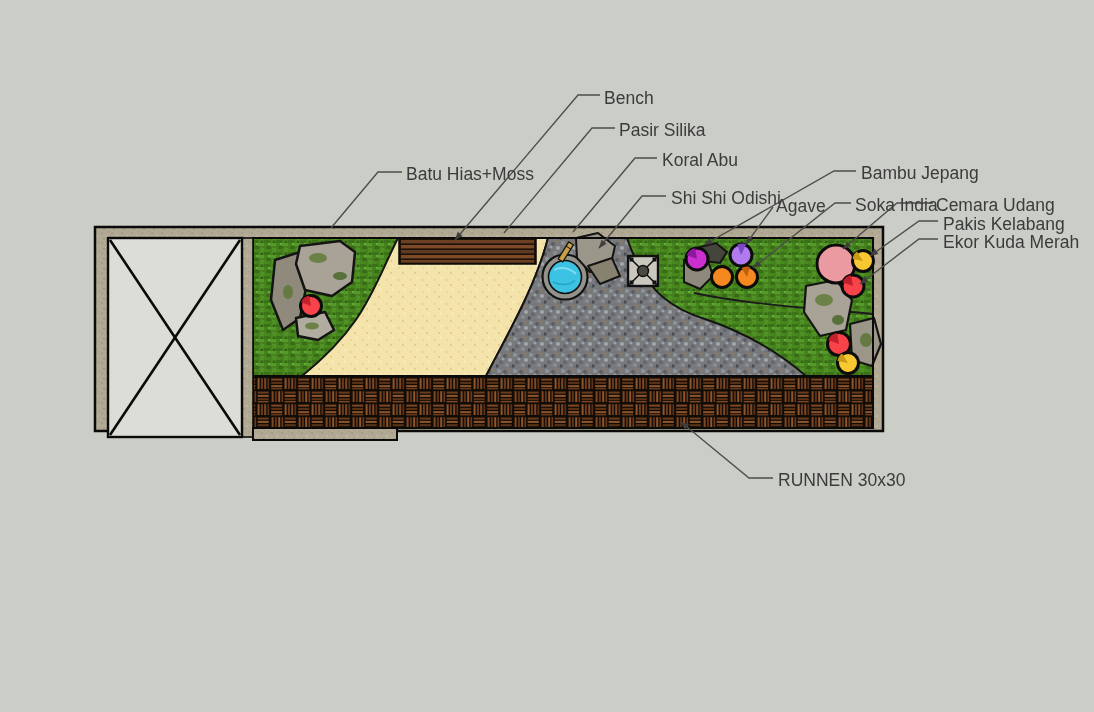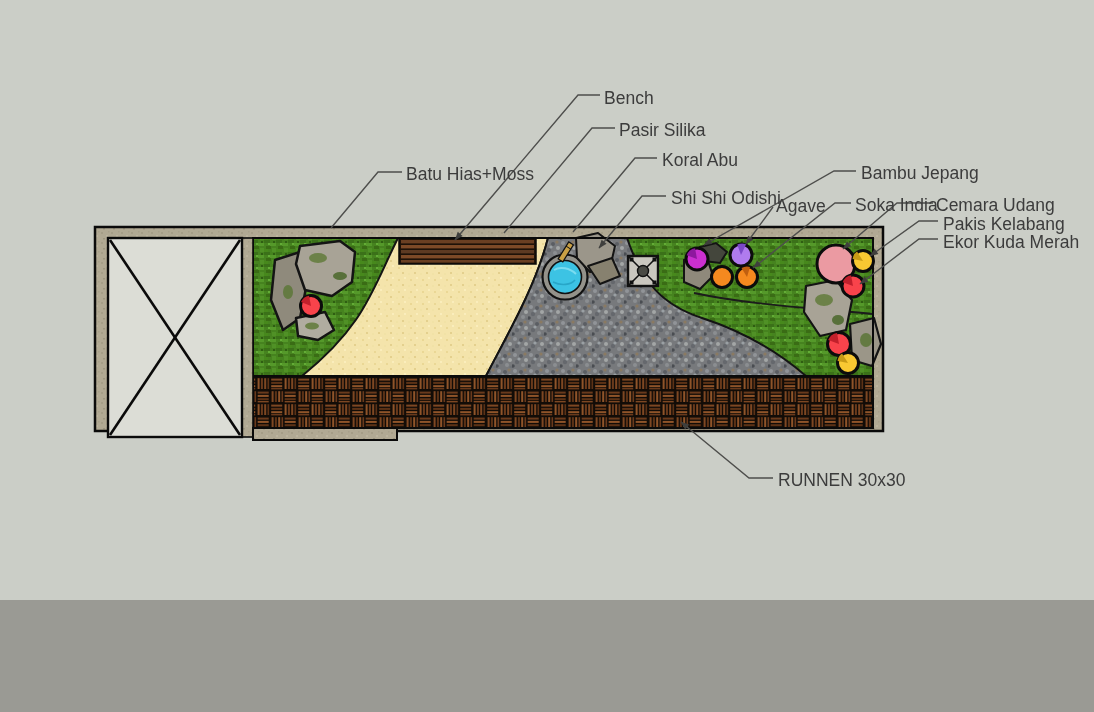--- a/index.html
+++ b/index.html
@@ -1,17 +1,17 @@
 <!DOCTYPE html>
 <html><head>
 <meta charset="utf-8">
 <style>
   html,body{margin:0;padding:0;}
   body{background:#9a9a94;font-family:"Liberation Sans",sans-serif;}
-  .stage{position:relative;width:1094px;height:600px;background:#f0abfc;overflow:hidden;}
+  .stage{position:relative;width:1094px;height:712px;background:#f0abfc;overflow:hidden;}
   svg{position:absolute;left:0;top:0;}
   text.lbl{font-family:"Liberation Sans",sans-serif;font-size:17.5px;fill:#3c3c3c;}
 </style>
 </head>
 <body>
 
 <div class="stage">
 <svg width="1094" height="712" viewBox="0 0 1094 712">
   <defs>
     <pattern id="pat-grass" width="12" height="12" patternUnits="userSpaceOnUse">

